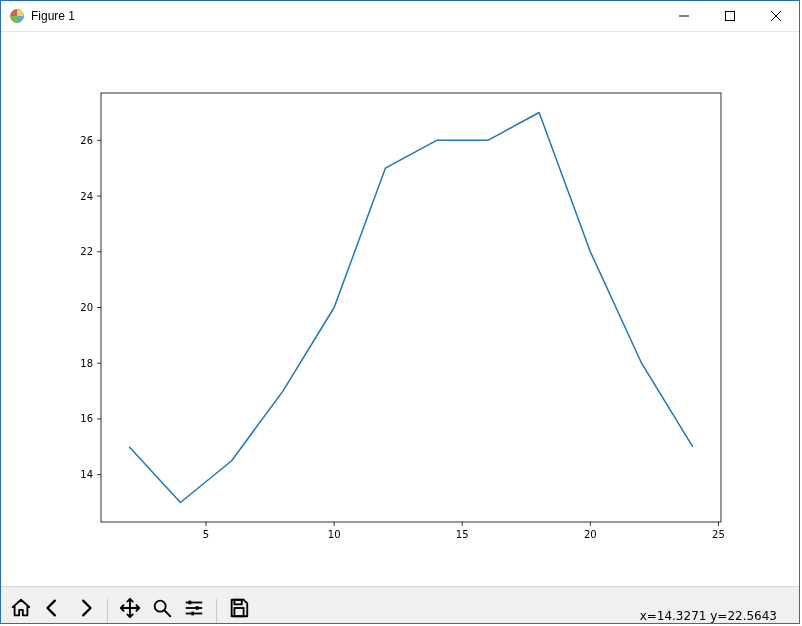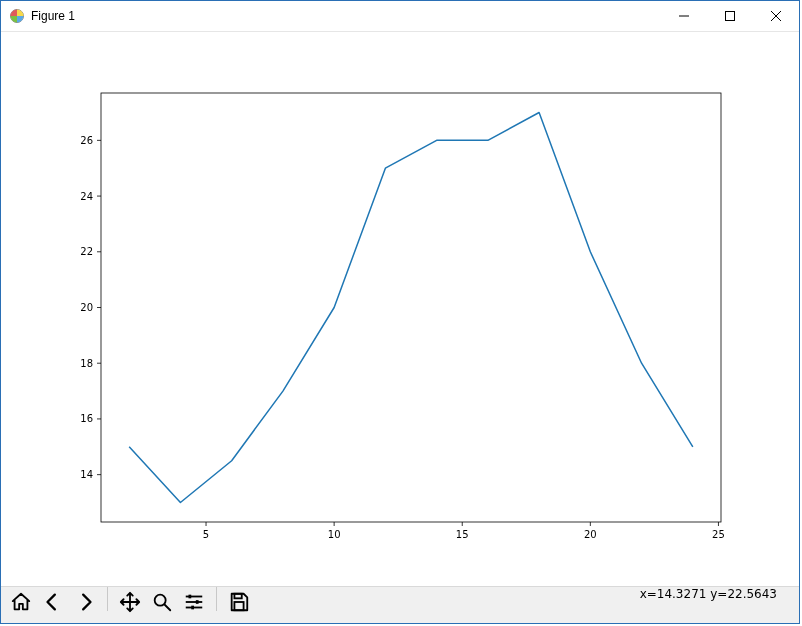--- a/index.html
+++ b/index.html
@@ -58,21 +58,21 @@
   }
   .canvas-area svg {
     position: absolute;
     left: 0; top: 0;
   }
   .toolbar {
     height: 36px;
     background: #f0f0f0;
     border-top: 1px solid #d9d9d9;
     display: flex;
-    align-items: flex-start;
+    align-items: flex-end;
     padding: 0 4px;
   }
   .tb-group {
     display: flex;
     align-items: center;
   }
   .tb-sep {
     width: 1px;
     height: 24px;
     background: #c8c8c8;

